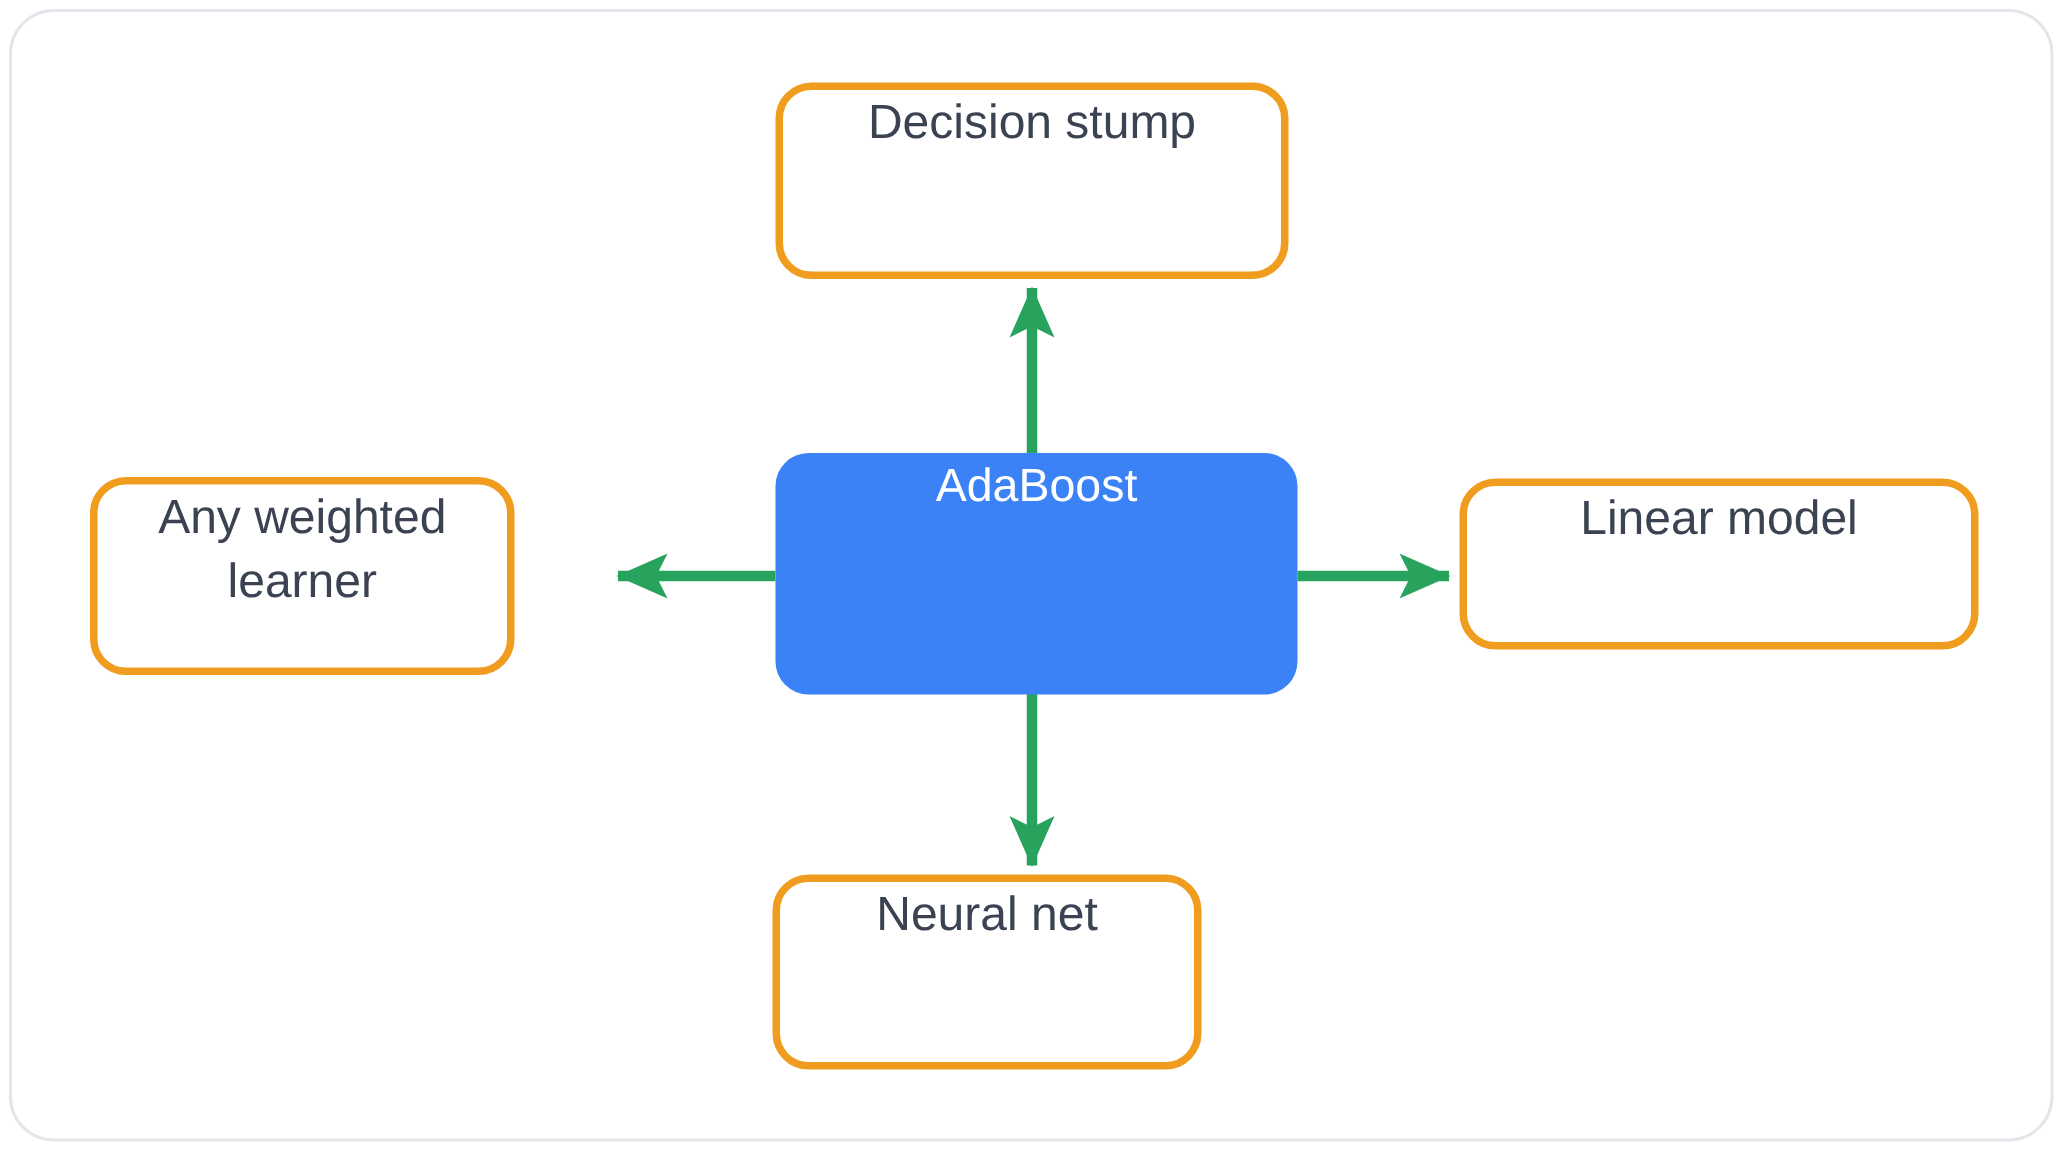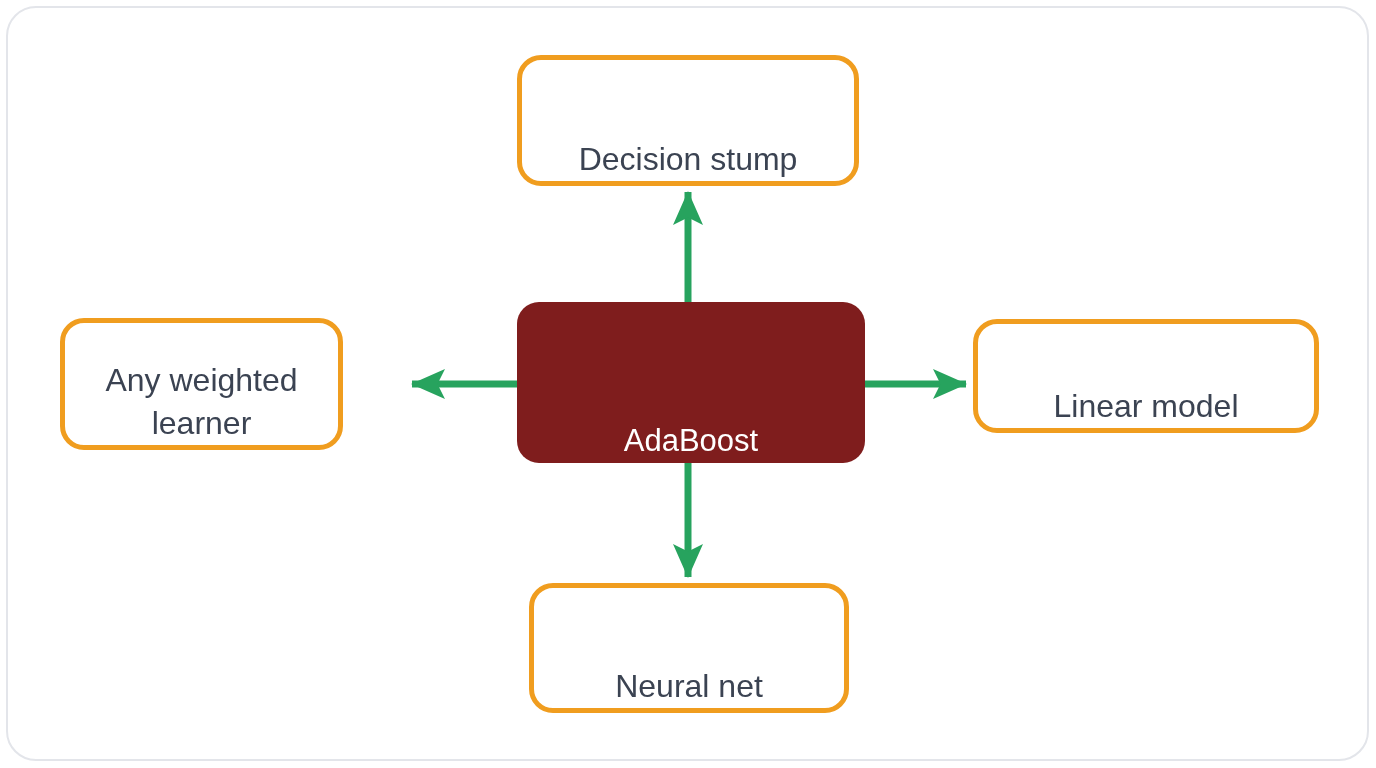--- a/index.html
+++ b/index.html
@@ -34,39 +34,39 @@
     height: 768px;
     pointer-events: none;
   }
   .node {
     position: absolute;
     box-sizing: border-box;
     background: #ffffff;
     border: 5px solid #f09d1f;
     border-radius: 24px;
     display: flex;
-    align-items: flex-end;
+    align-items: flex-start;
     justify-content: center;
     text-align: center;
     color: #3b4352;
     font-size: 32px;
     line-height: 1.35;
   }
   .node .label {
     display: block;
     margin: 0 auto;
   }
   .node-top    { left: 517px; top: 55px;  width: 342px; height: 131px; }
   .node-left   { left: 60px;  top: 318px; width: 283px; height: 132px; }
   .node-left .label { max-width: 285px; }
   .node-right  { left: 973px; top: 319px; width: 346px; height: 114px; }
-  .node-bottom { left: 529px; top: 583px; width: 320px; height: 130px; }
+  .node-bottom { left: 515px; top: 583px; width: 286px; height: 130px; }
   .node-center {
     left: 517px; top: 302px; width: 348px; height: 161px;
-    background: #7f1d1d;
+    background: #3b82f6;
     border: none;
     border-radius: 22px;
     color: #ffffff;
     font-size: 31px;
     line-height: 1.42;
   }
   .node-center .line { display: block; }
 </style>
 </head>
 <body>

